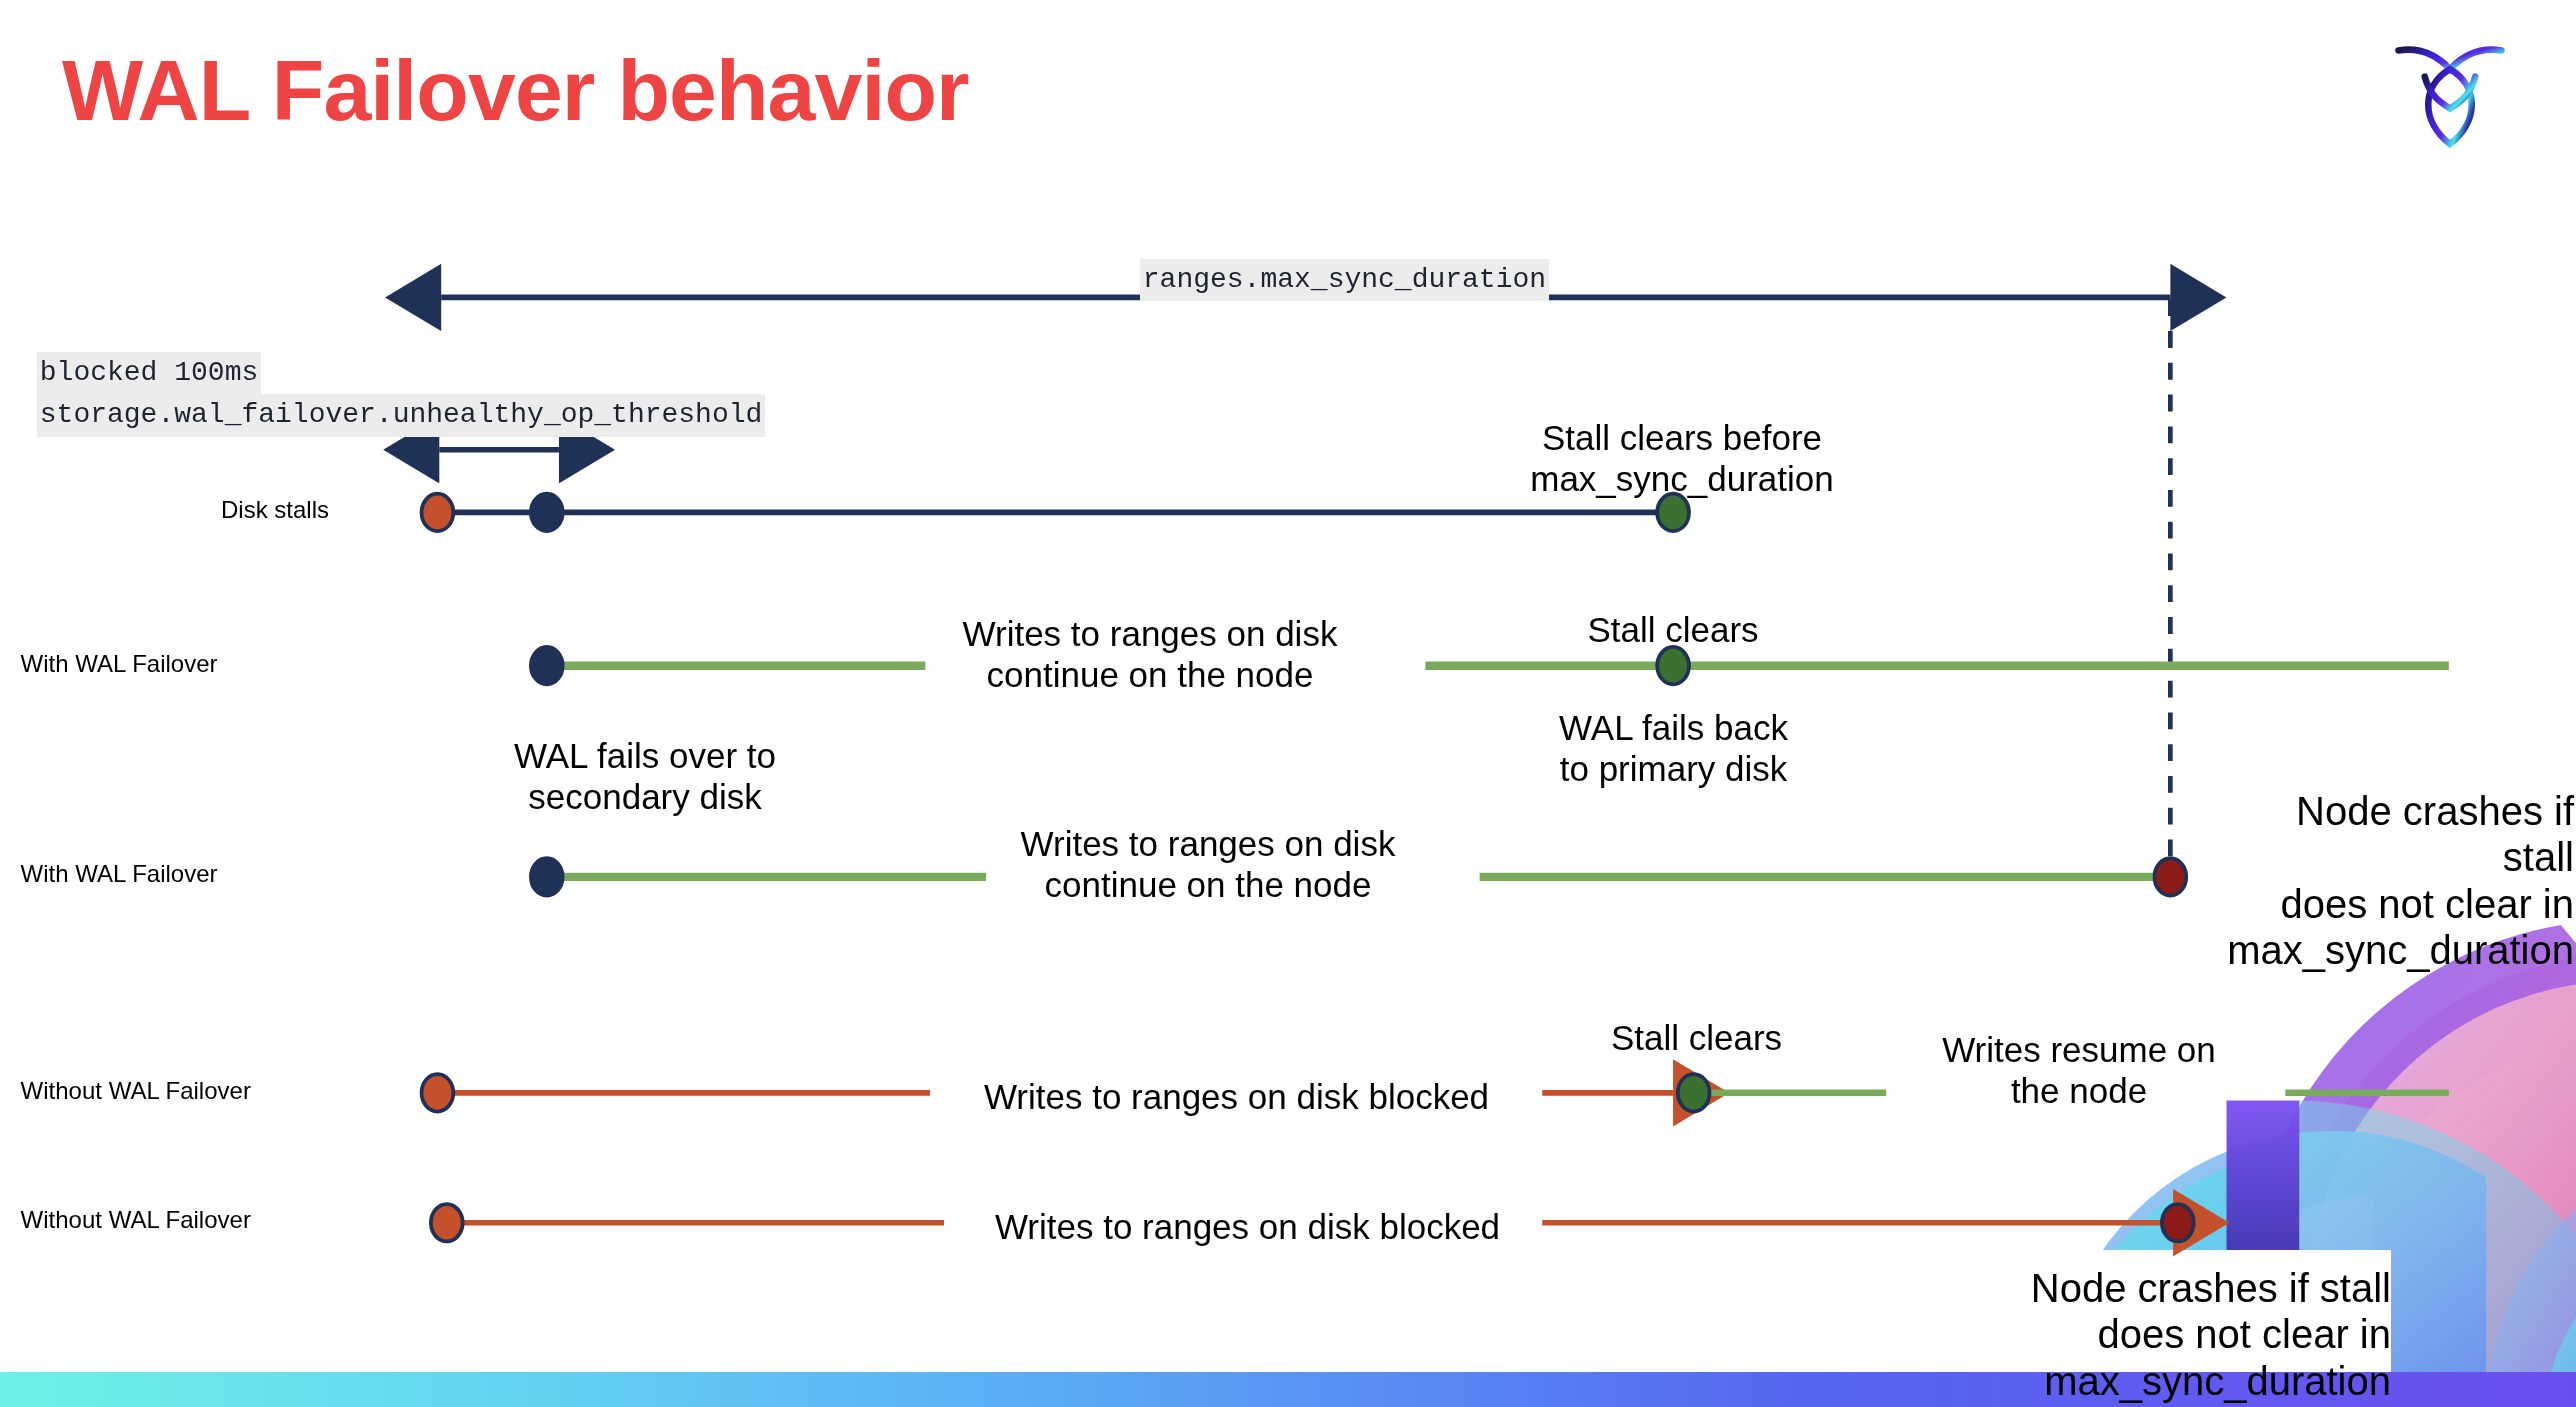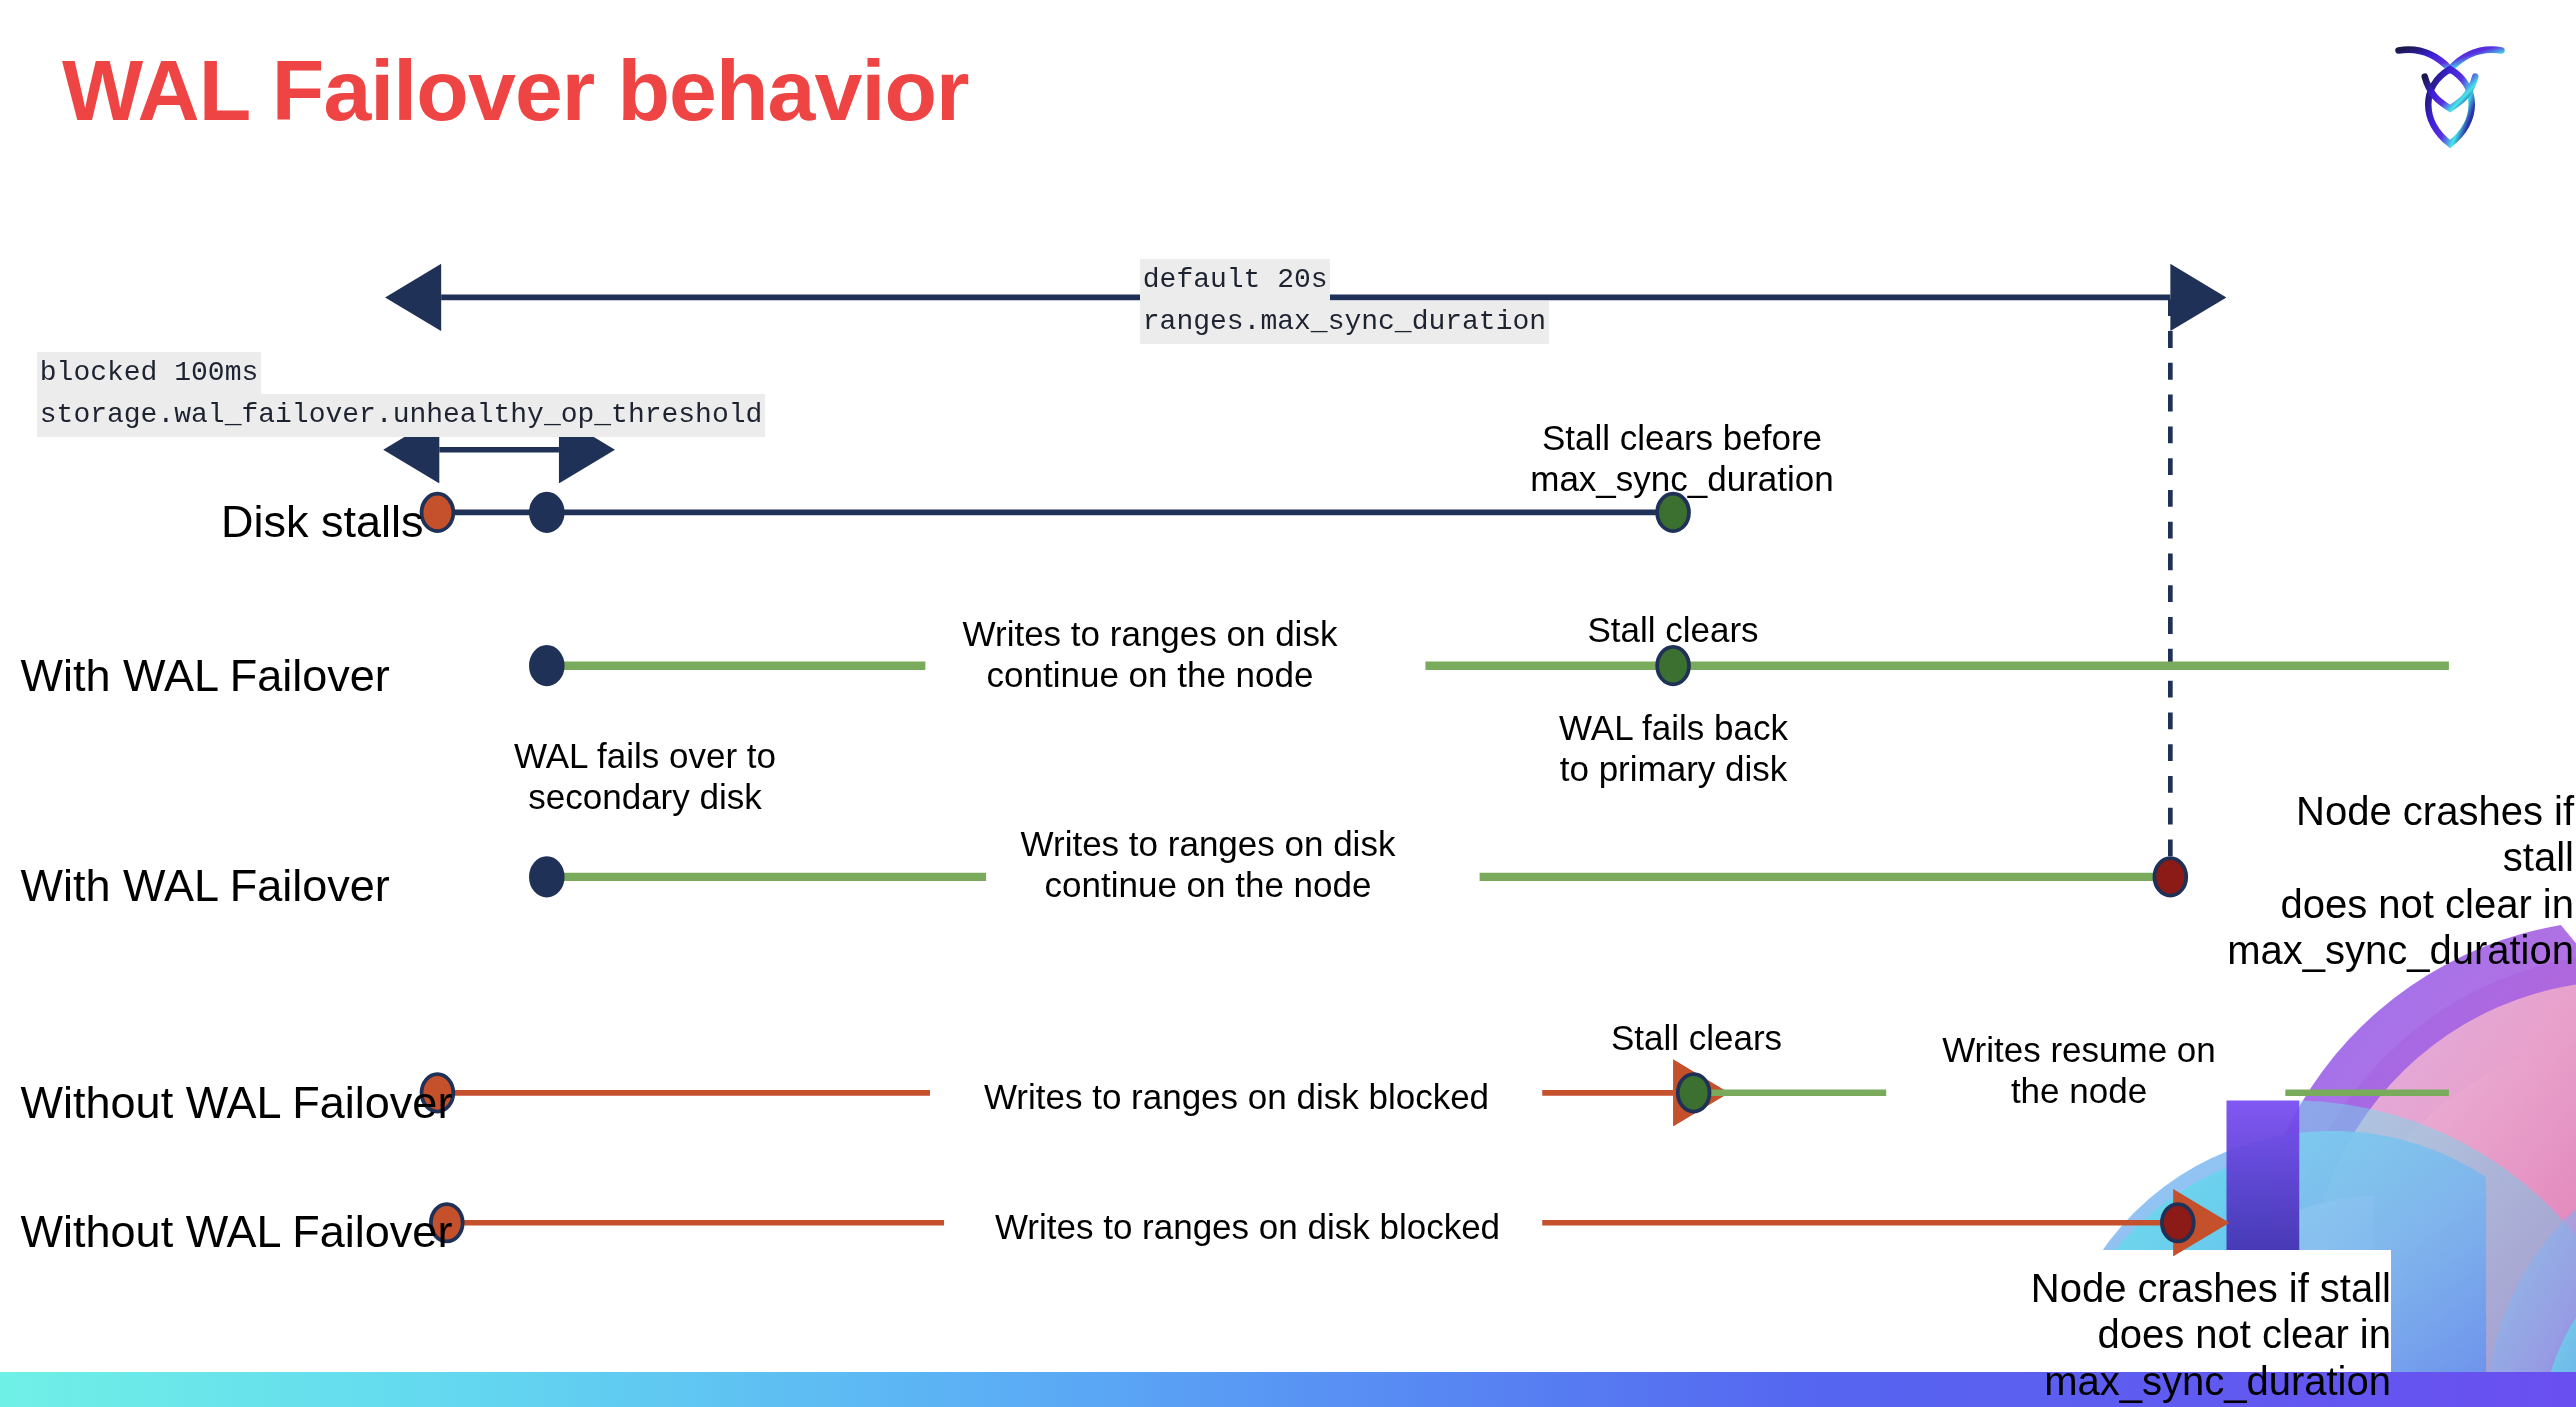--- a/index.html
+++ b/index.html
@@ -27,21 +27,21 @@
   #bottom-bar{
     position:absolute;left:0;bottom:0;width:2576px;height:36px;
     background:linear-gradient(90deg,#6ff0e6 0%,#63d7f0 18%,#5aa8f5 42%,#5566f0 70%,#6a4ff0 100%);
   }
 
   
   #diagram-svg{position:absolute;left:0;top:0;width:2576px;height:1408px;}
 
   
   .lbl{position:absolute;color:#000000;line-height:1.16;}
-  .row-label{font-size:45px;text-align:center;white-space:nowrap;}
+  .row-label{font-size:24px;text-align:center;white-space:nowrap;}
   .note{font-size:35px;text-align:center;}
   .note-left{font-size:40px;text-align:right;}
   .code{
     font-family:"Liberation Mono", monospace;
     font-size:28px;background:#ececec;color:#1d2330;
     display:inline-block;padding:0.9px 2.8px;white-space:pre;
   }
   .codeblock{position:absolute;line-height:1.45;}
 
   
@@ -185,21 +185,20 @@
 
     <g>
       <line x1="478" y1="1308" x2="1010" y2="1308" stroke="#c4502c" stroke-width="6"></line>
       <line x1="1650" y1="1308" x2="2325" y2="1308" stroke="#c4502c" stroke-width="6" marker-end="url(#arrowOrangeR)"></line>
       <ellipse cx="478" cy="1308" rx="17" ry="20" fill="#c4502c" stroke="#1f3157" stroke-width="4"></ellipse>
       <ellipse cx="2330" cy="1308" rx="17" ry="20" fill="#8c1a16" stroke="#1f3157" stroke-width="4"></ellipse>
     </g>
   </svg>
 
   <div class="codeblock" style="left:1140px;top:259px;text-align:left;">
-    <div><span class="code">default 20s</span></div>
     <div><span class="code">ranges.max_sync_duration</span></div>
   </div>
 
   <div class="codeblock" style="left:37px;top:352px;text-align:left;">
     <div><span class="code">blocked 100ms</span></div>
     <div><span class="code">storage.wal_failover.unhealthy_op_threshold</span></div>
   </div>
 
   <div class="lbl row-label" style="left:221px;top:496px;">Disk stalls</div>
   <div class="lbl row-label" style="left:20.6px;top:650px;">With WAL Failover</div>

